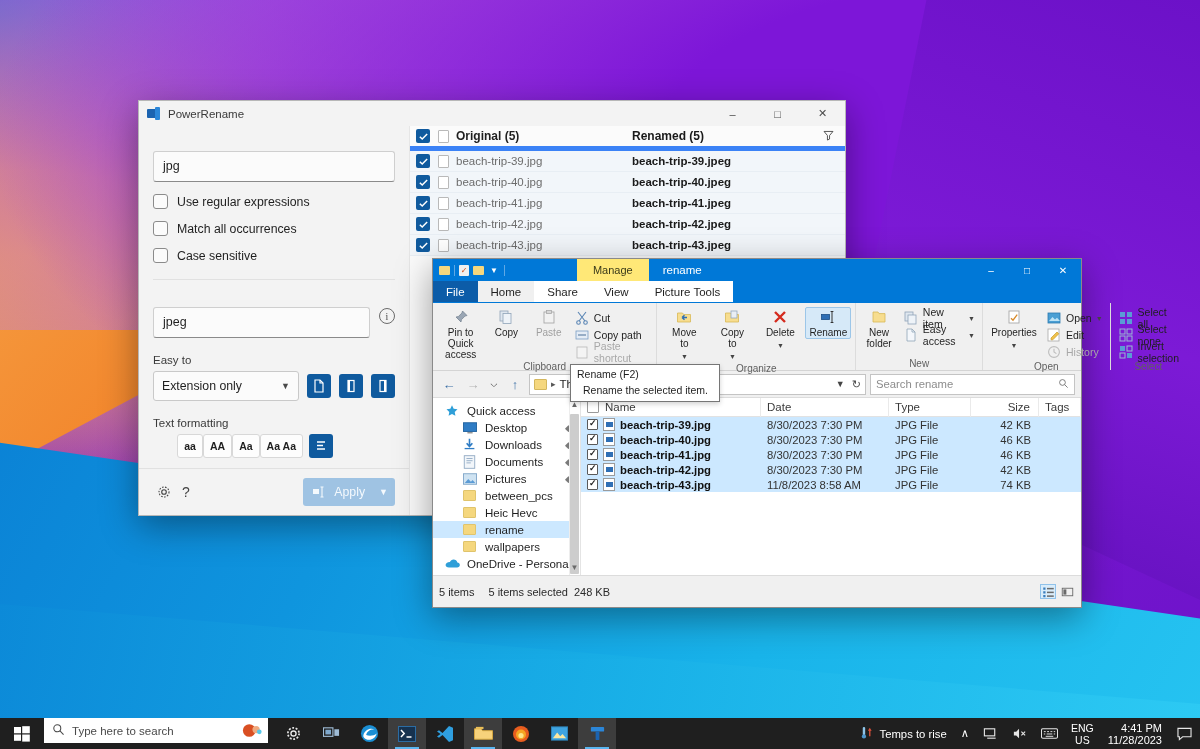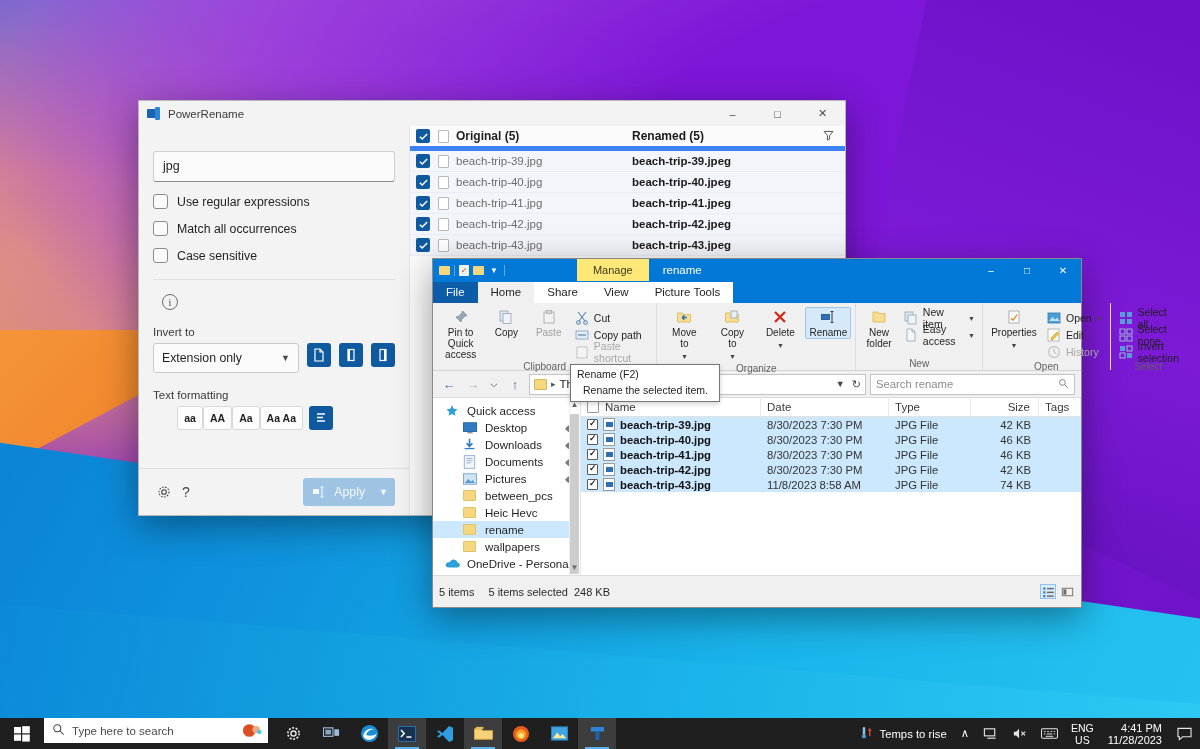--- a/index.html
+++ b/index.html
@@ -91,21 +91,21 @@
   }
   .pr-checkrow span { font-size:12.3px; color:#1f1f1f; }
   .pr-divider { height:1px; background:#e1e1e1; margin:16px 0 14px 0; }
   .pr-row2 { display:flex; align-items:center; }
   .pr-info {
     width:16px; height:16px; border:1.2px solid #6b6b6b; border-radius:50%;
     font-size:10px; color:#4a4a4a; display:flex; align-items:center; justify-content:center;
     margin-left:9px; flex:none; font-family:"Liberation Serif", serif;
   }
   .pr-label { font-size:11.5px; color:#3a3a3a; margin:16px 0 5px 0; }
-  .pr-applyrow { display:flex; gap:8px; }
+  .pr-applyrow { display:flex; align-items:center; gap:8px; }
   .pr-select {
     width:148px; height:30px; background:#fbfbfb; border:1px solid #c9c9c9; border-radius:3px;
     font-size:12.3px; color:#1f1f1f; padding:0 8px; display:flex; align-items:center;
   }
   .pr-select .chev { margin-left:auto; font-size:9px; color:#4a4a4a; }
   .pr-sqbtn {
     width:24px; height:24px; background:#0f5a9e; border-radius:3px;
     display:flex; align-items:center; justify-content:center; flex:none;
   }
   .pr-sqbtn svg { display:block; }
@@ -168,21 +168,21 @@
   .qat-chev { font-size:8px; color:#fff; padding:0 2px; }
   #ex-tabtitles { display:flex; align-items:center; margin-left:72px; gap:0; height:22px; }
   #ex-manage-tab {
     background:#ffe877; color:#3a3a1a; font-size:11px; padding:0 16px; height:22px;
     display:flex; align-items:center;
   }
   #ex-win-title { color:#fff; font-size:11.5px; padding-left:14px; }
   #ex-winbtns { margin-left:auto; display:flex; }
   #ex-winbtns div { width:36px; height:22px; display:flex; align-items:center; justify-content:center; font-size:10px; color:#fff; }
 
-  #ex-tabs { height:22px; background:#0078d7; display:flex; align-items:center; flex:none; }
+  #ex-tabs { height:22px; background:#0078d7; display:flex; align-items:flex-start; flex:none; }
   .ex-tab {
     height:21px; padding:0 13px; display:flex; align-items:center; font-size:11.5px;
     color:#fff; background:transparent;
   }
   .ex-tab.file { background:#0c5ca8; }
   .ex-tab.active { background:#f0f0f0; color:#1f1f1f; }
   .ex-tab.tools { background:#fff; color:#1f1f1f; }
 
   #ex-ribbon {
     height:68px; background:#f0f0f0; border-bottom:1px solid #d4d4d4;
@@ -339,24 +339,25 @@
         <span>Match all occurrences</span>
       </div>
       <div class="pr-checkrow">
         <span class="pr-check"></span>
         <span>Case sensitive</span>
       </div>
 
       <div class="pr-divider"></div>
 
       <div class="pr-row2">
+        <div class="pr-textbox" placeholder="Replace with">jpeg</div>
         <span class="pr-info">i</span>
       </div>
 
-      <div class="pr-label">Invert to</div>
+      <div class="pr-label">Easy to</div>
       <div class="pr-applyrow">
         <div class="pr-select">
           <span>Extension only</span>
           <span class="chev">▼</span>
         </div>
         <div class="pr-sqbtn">
           <svg class="ico" viewBox="0 0 16 16">
               <path d="M4 2h5l3 3v9H4z" fill="none" stroke="#fff" stroke-width="1.2"></path>
               <path d="M9 2v3h3" fill="none" stroke="#fff" stroke-width="1.2"></path>
             </svg>

